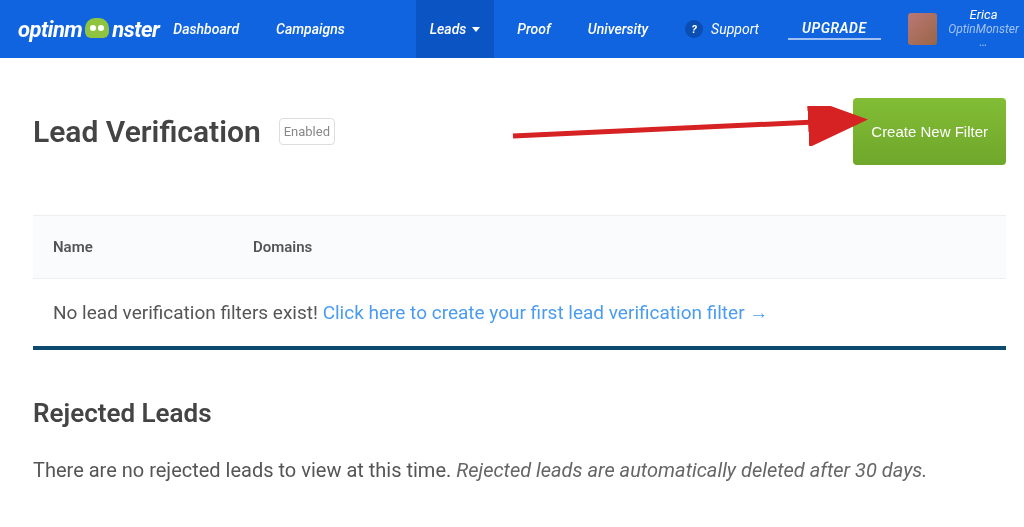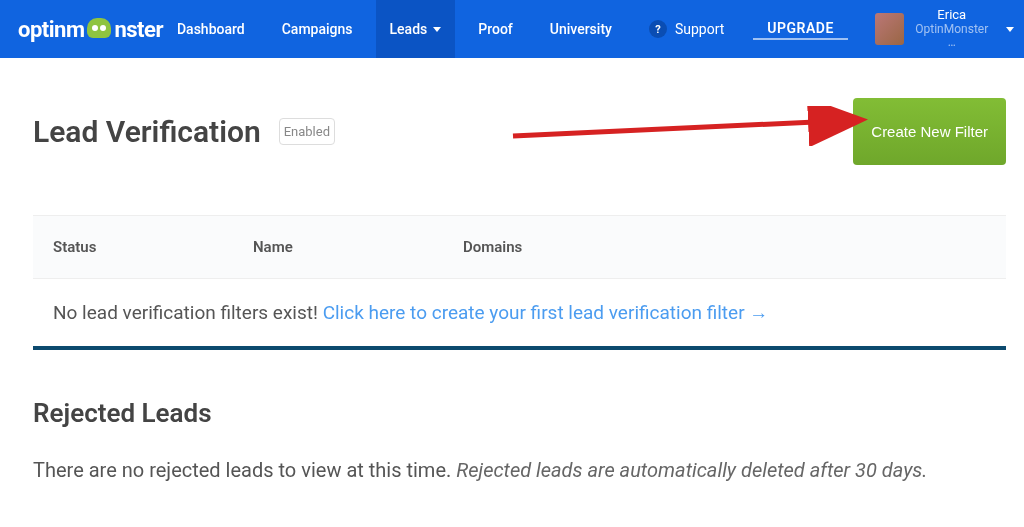--- a/index.html
+++ b/index.html
@@ -12,20 +12,21 @@
       position: relative;
     }
     
     .topbar {
       background: #1064e0;
       height: 58px;
       display: flex;
       align-items: center;
       padding: 0 18px 0 18px;
       color: #fff;
+      font-style: italic;
     }
     .logo {
       font-weight: 700;
       font-size: 22px;
       letter-spacing: -0.5px;
       display: flex;
       align-items: center;
       gap: 2px;
     }
     .logo .eye {
@@ -62,20 +63,21 @@
       padding: 0 14px;
       font-size: 14px;
       font-weight: 500;
       color: #fff;
       cursor: pointer;
       height: 100%;
       gap: 6px;
     }
     .nav-item.active {
       background: #0b54c4;
+      margin-left: 48px;
     }
     .caret-down {
       width: 0; height: 0;
       border-left: 4px solid transparent;
       border-right: 4px solid transparent;
       border-top: 5px solid #fff;
     }
     .support-area {
       display: flex;
       align-items: center;
@@ -243,21 +245,20 @@
 </div>
 
 <div class="main">
   <div class="page-header">
     <div class="page-title">Lead Verification</div>
     <div class="badge">Enabled</div>
     <button class="create-btn">Create New Filter</button>
   </div>
 
   <div class="table-header">
-    <div>Status</div>
     <div>Name</div>
     <div>Domains</div>
   </div>
 
   <div class="empty-row">
     <span>No lead verification filters exist! </span>
     <a>Click here to create your first lead verification filter →</a>
   </div>
 
   <div class="section-title">Rejected Leads</div>

